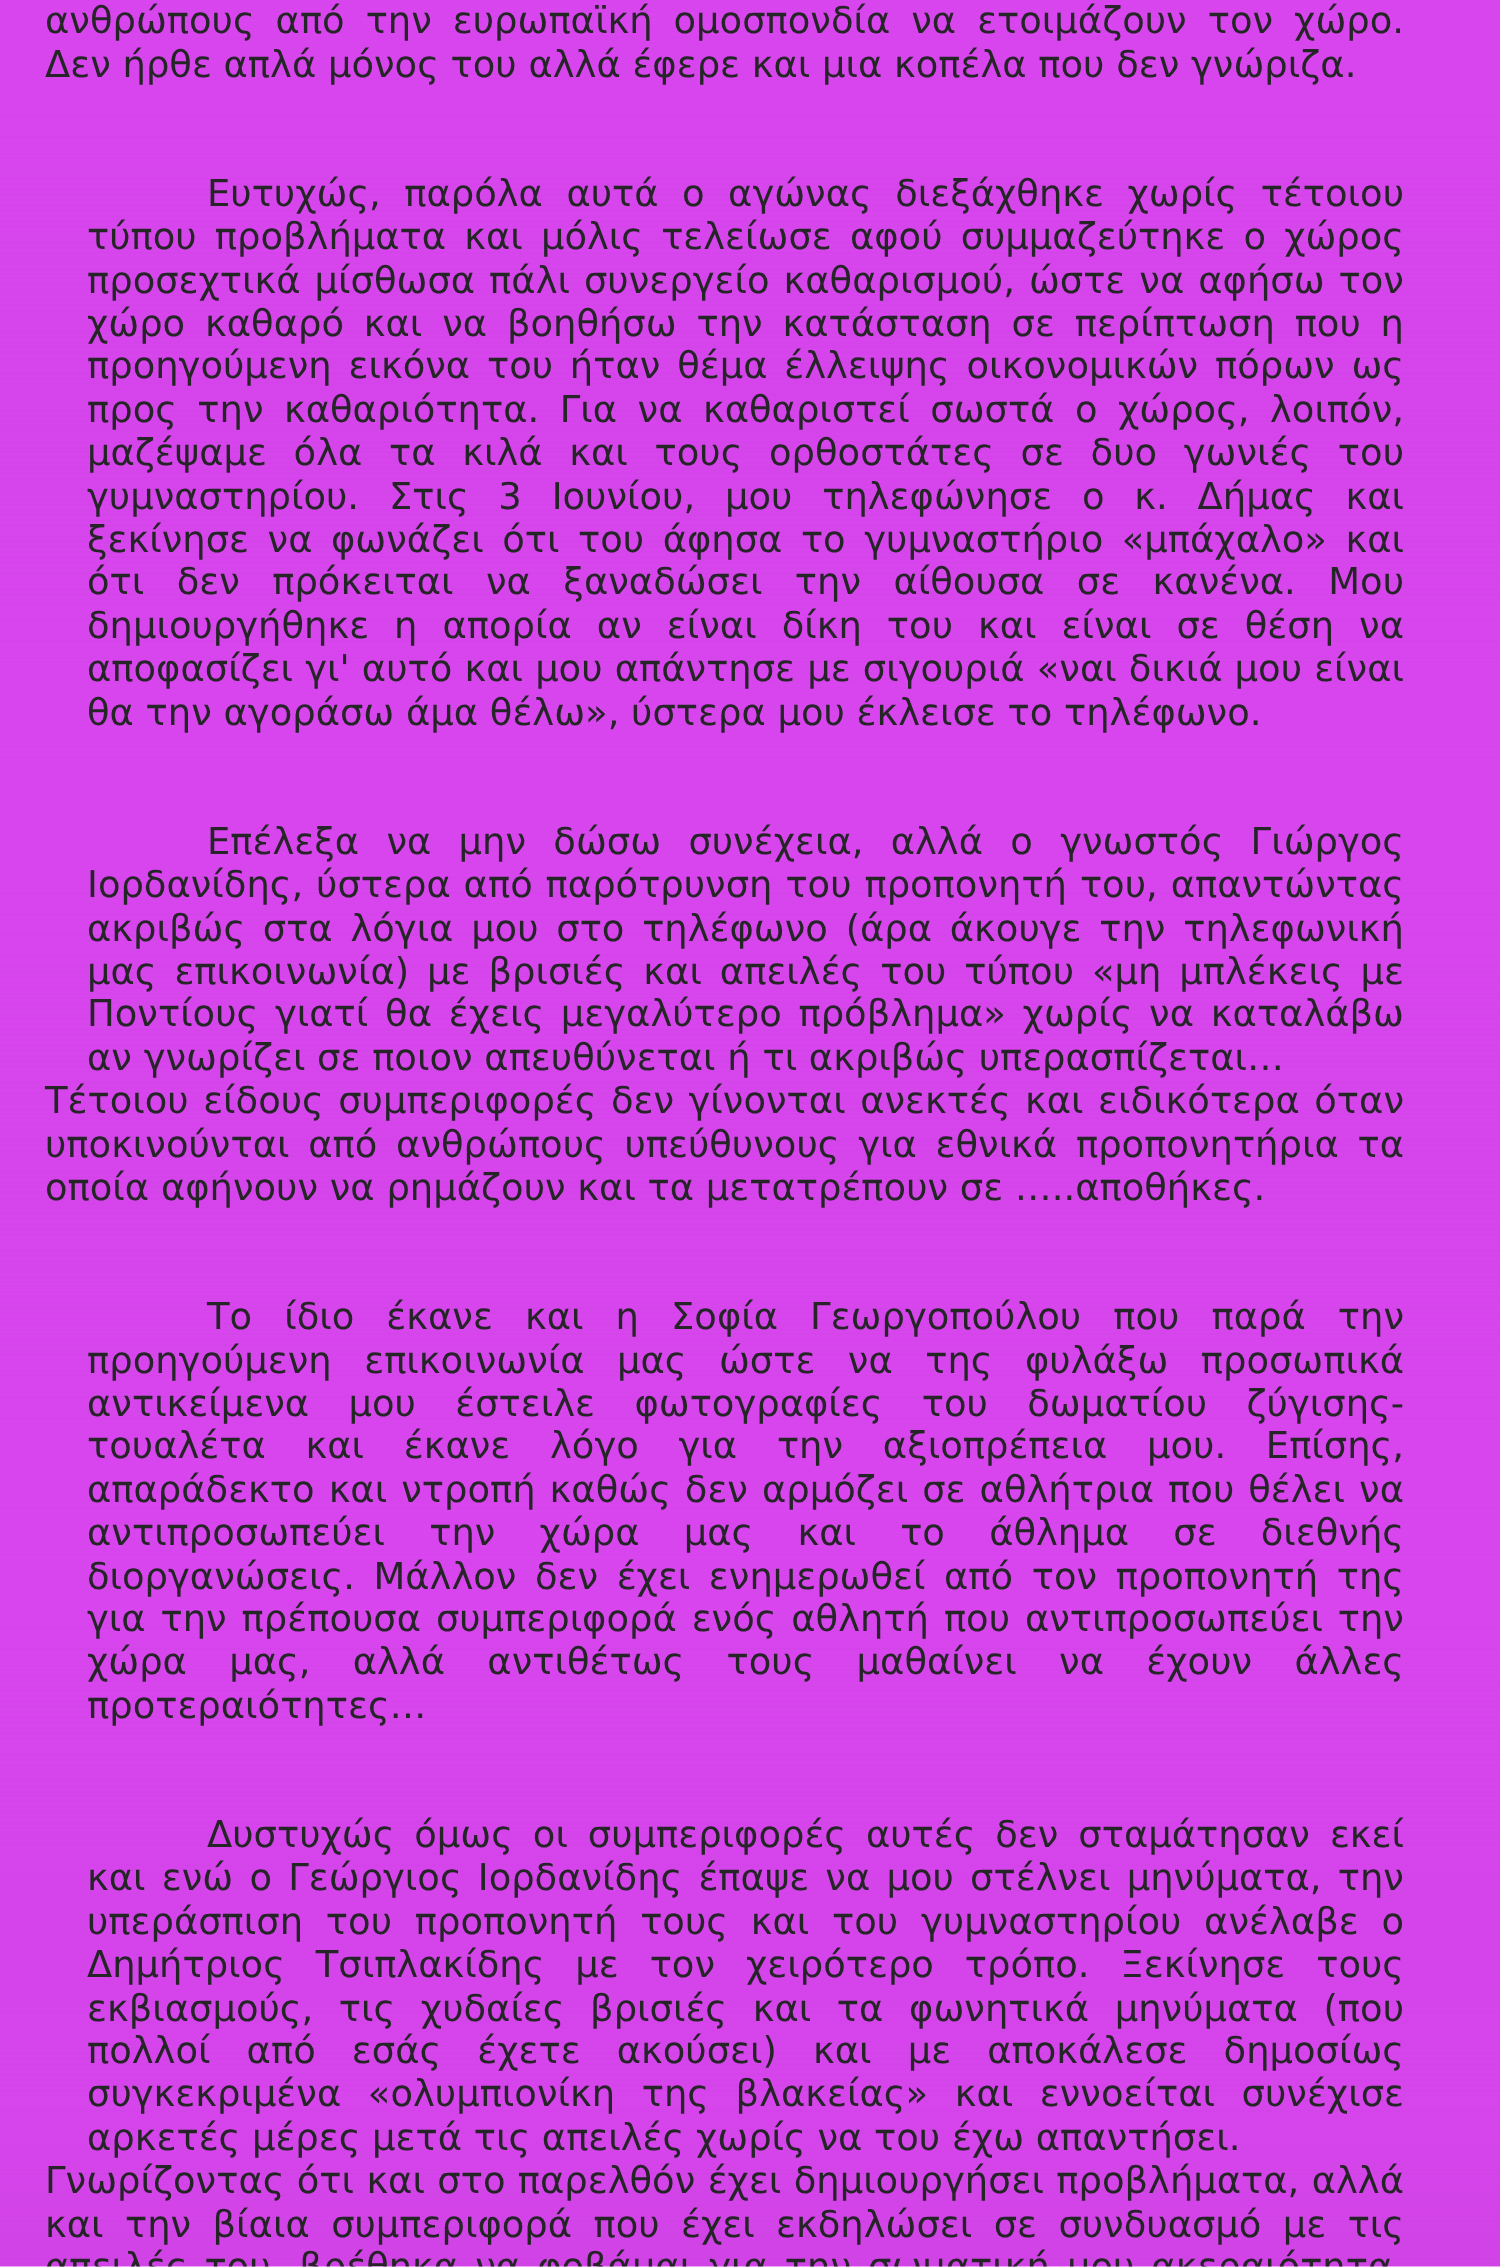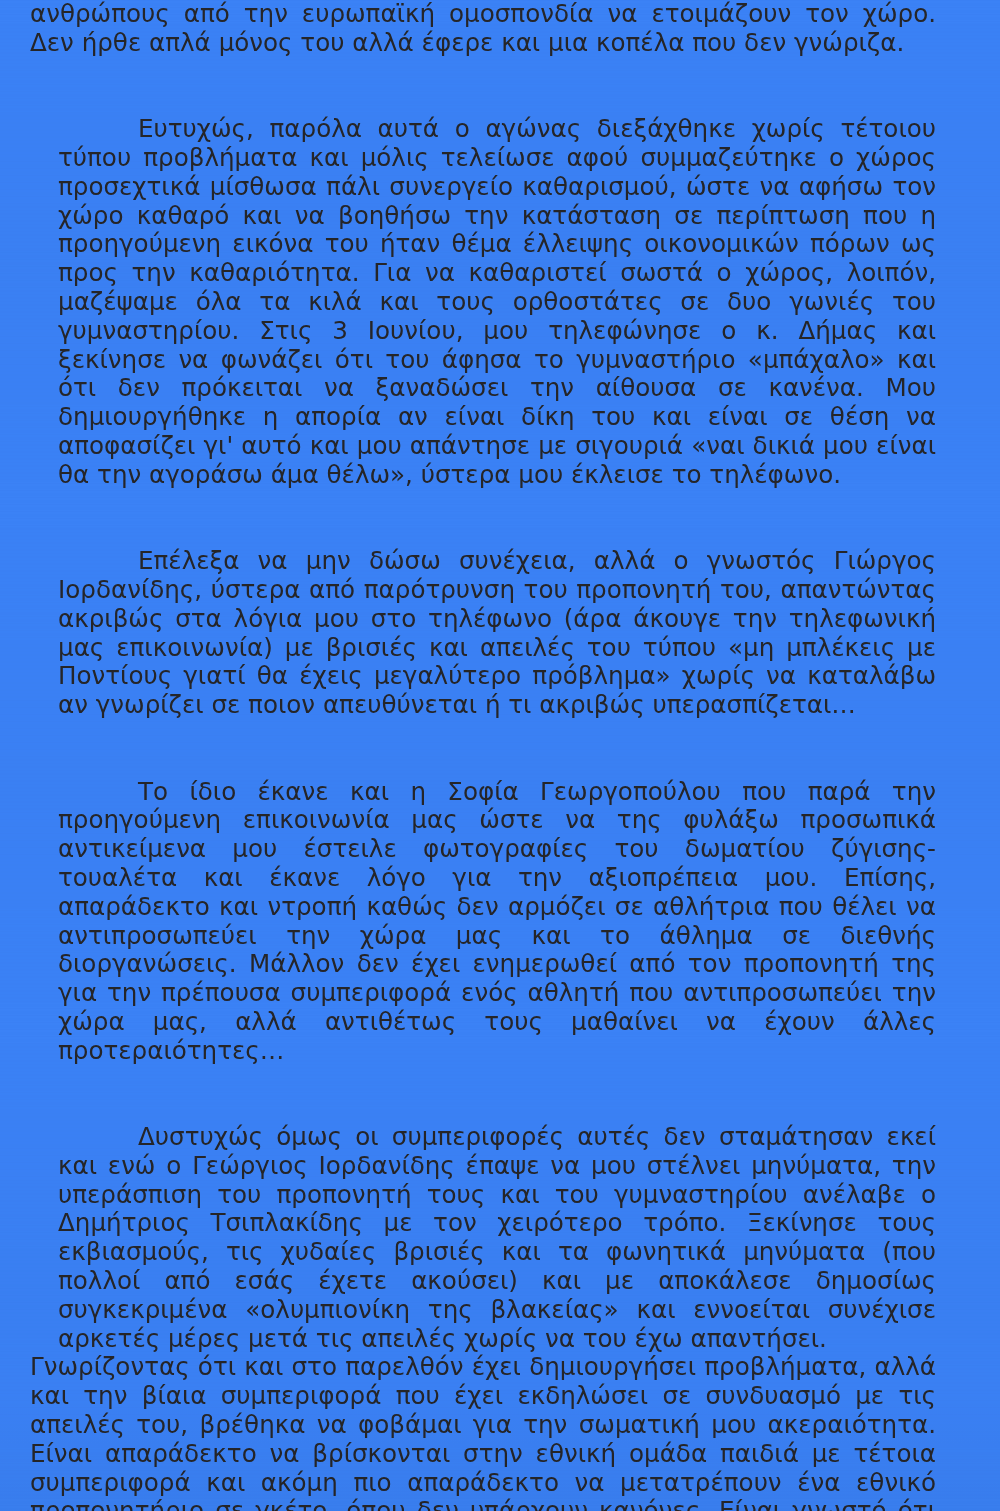--- a/index.html
+++ b/index.html
@@ -12,21 +12,21 @@
     height: 1511px;
     position: relative;
     overflow: hidden;
     font-family: "DejaVu Sans", "Liberation Sans", sans-serif;
   }
 
   
   #page {
     position: absolute;
     inset: 0;
-    background: #3b82f6;
+    background: #d946ef;
     text-decoration: underline;
   }
 
   
   #scan-noise {
     position: absolute;
     inset: 0;
     pointer-events: none;
     z-index: 5;
     opacity: .5;
@@ -93,20 +93,21 @@
 <div id="page">
 
   <div id="text-body">
 
     <p class="para">ανθρώπους από την ευρωπαϊκή ομοσπονδία να ετοιμάζουν τον χώρο. Δεν ήρθε απλά μόνος του αλλά έφερε και μια κοπέλα που δεν γνώριζα.</p>
 
     <p class="para indent gap-top-lg">Ευτυχώς, παρόλα αυτά ο αγώνας διεξάχθηκε χωρίς τέτοιου τύπου προβλήματα και μόλις τελείωσε αφού συμμαζεύτηκε ο χώρος προσεχτικά μίσθωσα πάλι συνεργείο καθαρισμού, ώστε να αφήσω τον χώρο καθαρό και να βοηθήσω την κατάσταση σε περίπτωση που η προηγούμενη εικόνα του ήταν θέμα έλλειψης οικονομικών πόρων ως προς την καθαριότητα. Για να καθαριστεί σωστά ο χώρος, λοιπόν, μαζέψαμε όλα τα κιλά και τους ορθοστάτες σε δυο γωνιές του γυμναστηρίου. Στις 3 Ιουνίου, μου τηλεφώνησε ο κ. Δήμας και ξεκίνησε να φωνάζει ότι του άφησα το γυμναστήριο «μπάχαλο» και ότι δεν πρόκειται να ξαναδώσει την αίθουσα σε κανένα. Μου δημιουργήθηκε η απορία αν είναι δίκη του και είναι σε θέση να αποφασίζει γι' αυτό και μου απάντησε με σιγουριά «ναι δικιά μου είναι θα την αγοράσω άμα θέλω», ύστερα μου έκλεισε το τηλέφωνο.</p>
 
     <p class="para indent gap-top-lg">Επέλεξα να μην δώσω συνέχεια, αλλά ο γνωστός Γιώργος Ιορδανίδης, ύστερα από παρότρυνση του προπονητή του, απαντώντας ακριβώς στα λόγια μου στο τηλέφωνο (άρα άκουγε την τηλεφωνική μας επικοινωνία) με βρισιές και απειλές του τύπου «μη μπλέκεις με Ποντίους γιατί θα έχεις μεγαλύτερο πρόβλημα» χωρίς να καταλάβω αν γνωρίζει σε ποιον απευθύνεται ή τι ακριβώς υπερασπίζεται…</p>
 
+    <p class="para">Τέτοιου είδους συμπεριφορές δεν γίνονται ανεκτές και ειδικότερα όταν υποκινούνται από ανθρώπους υπεύθυνους για εθνικά προπονητήρια τα οποία αφήνουν να ρημάζουν και τα μετατρέπουν σε …..αποθήκες.</p>
 
     <p class="para indent gap-top-lg">Το ίδιο έκανε και η Σοφία Γεωργοπούλου που παρά την προηγούμενη επικοινωνία μας ώστε να της φυλάξω προσωπικά αντικείμενα μου έστειλε φωτογραφίες του δωματίου ζύγισης- τουαλέτα και έκανε λόγο για την αξιοπρέπεια μου. Επίσης, απαράδεκτο και ντροπή καθώς δεν αρμόζει σε αθλήτρια που θέλει να αντιπροσωπεύει την χώρα μας και το άθλημα σε διεθνής διοργανώσεις. Μάλλον δεν έχει ενημερωθεί από τον προπονητή της για την πρέπουσα συμπεριφορά ενός αθλητή που αντιπροσωπεύει την χώρα μας, αλλά αντιθέτως τους μαθαίνει να έχουν άλλες προτεραιότητες…</p>
 
     <p class="para indent gap-top-lg">Δυστυχώς όμως οι συμπεριφορές αυτές δεν σταμάτησαν εκεί και ενώ ο Γεώργιος Ιορδανίδης έπαψε να μου στέλνει μηνύματα, την υπεράσπιση του προπονητή τους και του γυμναστηρίου ανέλαβε ο Δημήτριος Τσιπλακίδης με τον χειρότερο τρόπο. Ξεκίνησε τους εκβιασμούς, τις χυδαίες βρισιές και τα φωνητικά μηνύματα (που πολλοί από εσάς έχετε ακούσει) και με αποκάλεσε δημοσίως συγκεκριμένα «ολυμπιονίκη της βλακείας» και εννοείται συνέχισε αρκετές μέρες μετά τις απειλές χωρίς να του έχω απαντήσει.</p>
 
     <p class="para">Γνωρίζοντας ότι και στο παρελθόν έχει δημιουργήσει προβλήματα, αλλά και την βίαια συμπεριφορά που έχει εκδηλώσει σε συνδυασμό με τις απειλές του, βρέθηκα να φοβάμαι για την σωματική μου ακεραιότητα. Είναι απαράδεκτο να βρίσκονται στην εθνική ομάδα παιδιά με τέτοια συμπεριφορά και ακόμη πιο απαράδεκτο να μετατρέπουν ένα εθνικό προπονητήριο σε γκέτο, όπου δεν υπάρχουν κανόνες. Είναι γνωστό ότι κατά τη διάρκεια της προπόνησης καπνίζουν μέσα στην αίθουσα (είδα μέχρι και αποτσίγαρα), βρίζουνε στα ρώσικα και βάζουν στη διαπασών μουσική αντιμιλώντας με χυδαιότητα σε</p>
 
   </div>
 
   <div id="scan-noise"></div>

